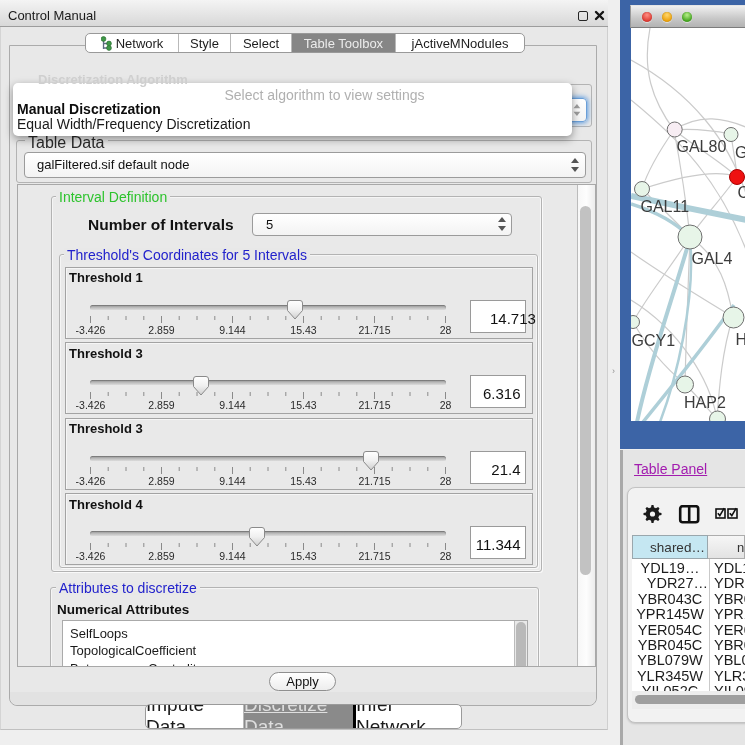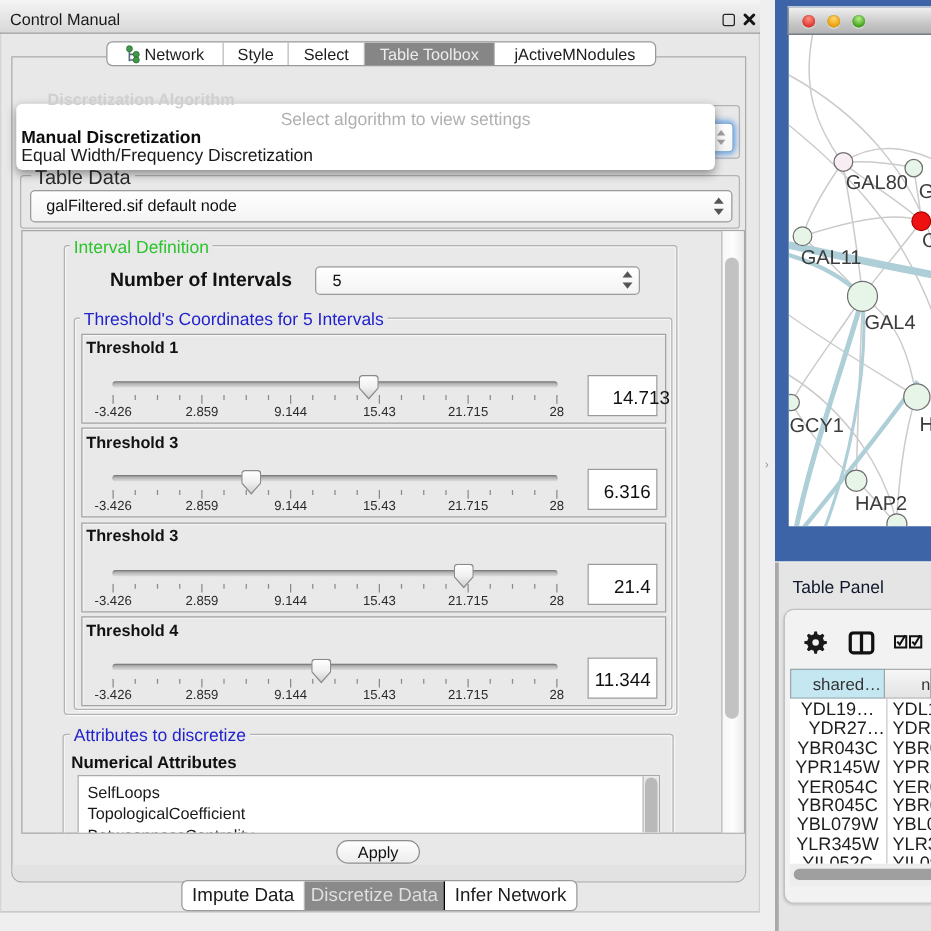--- a/index.html
+++ b/index.html
@@ -77,21 +77,21 @@
  <text x="737.5" y="197.5">CD</text>
  <text x="691.5" y="263.5">GAL4</text>
  <text x="631.5" y="345.5">GCY1</text>
  <text x="735.5" y="344.5">HI</text>
  <text x="684" y="408">HAP2</text>
 </g>
 </svg></div>
 
 <div class="abs" style="left:620px;top:450px;width:125px;height:295px;
  background:#e5e5e5;border-left:3px solid #a9a9a9;box-sizing:border-box;"></div>
-<div class="abs" style="left:634px;top:461px;font-size:14px;color:#0f172a;">Table Panel</div>
+<div class="abs" style="left:634px;top:461px;font-size:14px;color:#a21caf;text-decoration:underline;">Table Panel</div>
 <div class="abs" style="left:627px;top:487px;width:125px;height:234px;background:#f2f2f2;
  border:1px solid #c2c2c2;border-radius:8px;box-shadow:0 1px 2px rgba(0,0,0,.15);"></div>
 <svg class="abs" style="left:643px;top:505px;" width="100" height="20" viewBox="0 0 100 20">
  <g fill="#1a1a1a">
   <path d="M8.5 2 L10.5 2 L11 4.4 A5.6 5.6 0 0 1 12.9 5.2 L15.1 4 L16.5 5.4 L15.3 7.6 A5.6 5.6 0 0 1 16.1 9.5 L18.5 10 L18.5 12 L16.1 12.5 A5.6 5.6 0 0 1 15.3 14.4 L16.5 16.6 L15.1 18 L12.9 16.8 A5.6 5.6 0 0 1 11 17.6 L10.5 20 L8.5 20 L8 17.6 A5.6 5.6 0 0 1 6.1 16.8 L3.9 18 L2.5 16.6 L3.7 14.4 A5.6 5.6 0 0 1 2.9 12.5 L0.5 12 L0.5 10 L2.9 9.5 A5.6 5.6 0 0 1 3.7 7.6 L2.5 5.4 L3.9 4 L6.1 5.2 A5.6 5.6 0 0 1 8 4.4 Z" transform="translate(0,-2)"></path>
   <circle cx="9.5" cy="9" r="2.6" fill="#f2f2f2"></circle>
  </g>
  <g fill="none" stroke="#111">
   <rect x="37.2" y="1.2" width="18" height="16" rx="2.5" stroke-width="2.6"></rect>
   <line x1="46.2" y1="1" x2="46.2" y2="17.5" stroke-width="2.6"></line>
@@ -381,17 +381,17 @@
   <div class="abs" style="right:1.5px;top:1px;width:10px;height:58px;background:#b9b9b9;border-radius:5px;"></div>
  </div>
 </div>
 
 <div class="abs" style="left:10px;top:692px;width:586px;height:13px;background:#e2e2e2;border-radius:0 0 8px 8px;"></div>
 <div class="abs" style="left:269px;top:672px;width:67px;height:19px;background:linear-gradient(#ffffff,#ededed);
  border:1px solid #8f8f8f;border-radius:9.5px;box-sizing:border-box;text-align:center;
  font-size:13px;color:#111;line-height:17px;">Apply</div>
 <div class="abs" style="left:145px;top:703.5px;width:317px;height:25px;background:#fff;
  border:1px solid #9a9a9a;border-radius:5px;box-sizing:border-box;overflow:hidden;
- display:flex;font-size:15px;color:#1a1a1a;">
+ display:flex;font-size:19px;color:#1a1a1a;">
  <div style="width:98px;display:flex;align-items:center;justify-content:center;border-right:1px solid #b9b9b9;box-sizing:border-box;">Impute Data</div>
- <div style="width:112px;display:flex;align-items:center;justify-content:center;border-right:1px solid #000000;box-sizing:border-box;background:#8a8a8a;color:#dfdfdf;">Discretize Data</div>
+ <div style="width:112px;display:flex;align-items:center;justify-content:center;border-right:3px solid #000000;box-sizing:border-box;background:#8a8a8a;color:#dfdfdf;text-decoration:underline;">Discretize Data</div>
  <div style="flex:1;display:flex;align-items:center;justify-content:center;">Infer Network</div>
 </div>
 
 </body></html>

